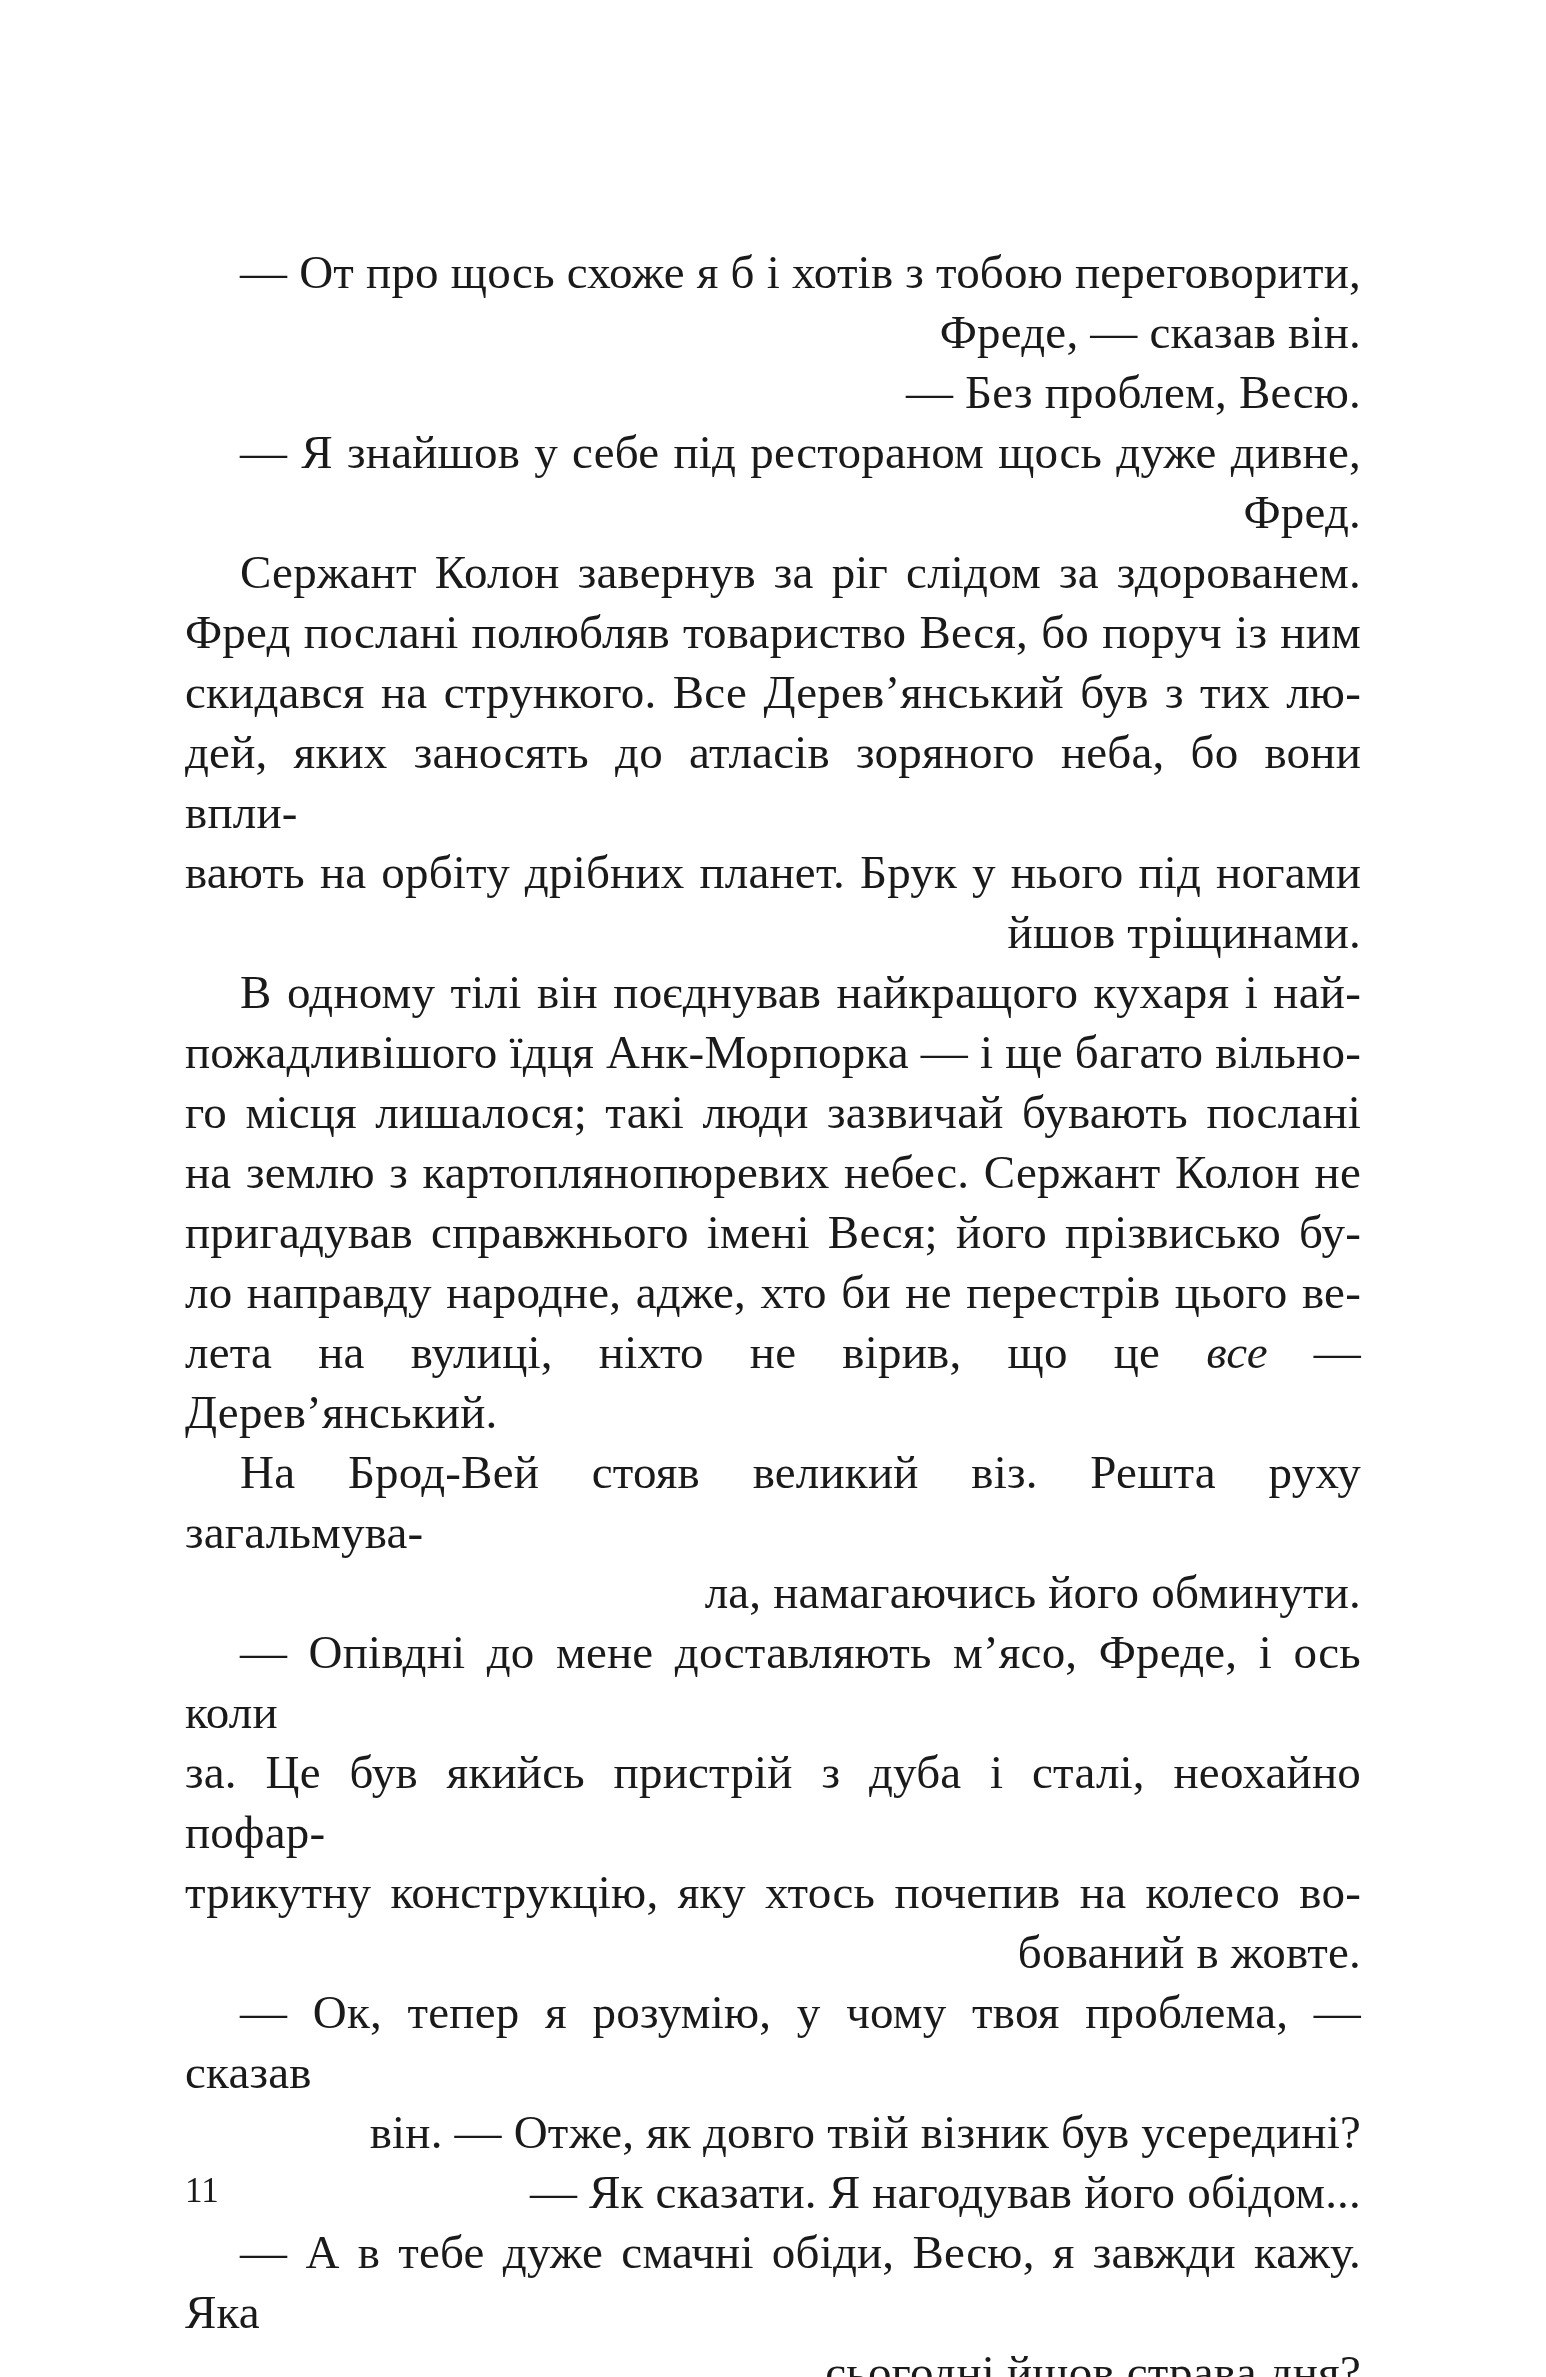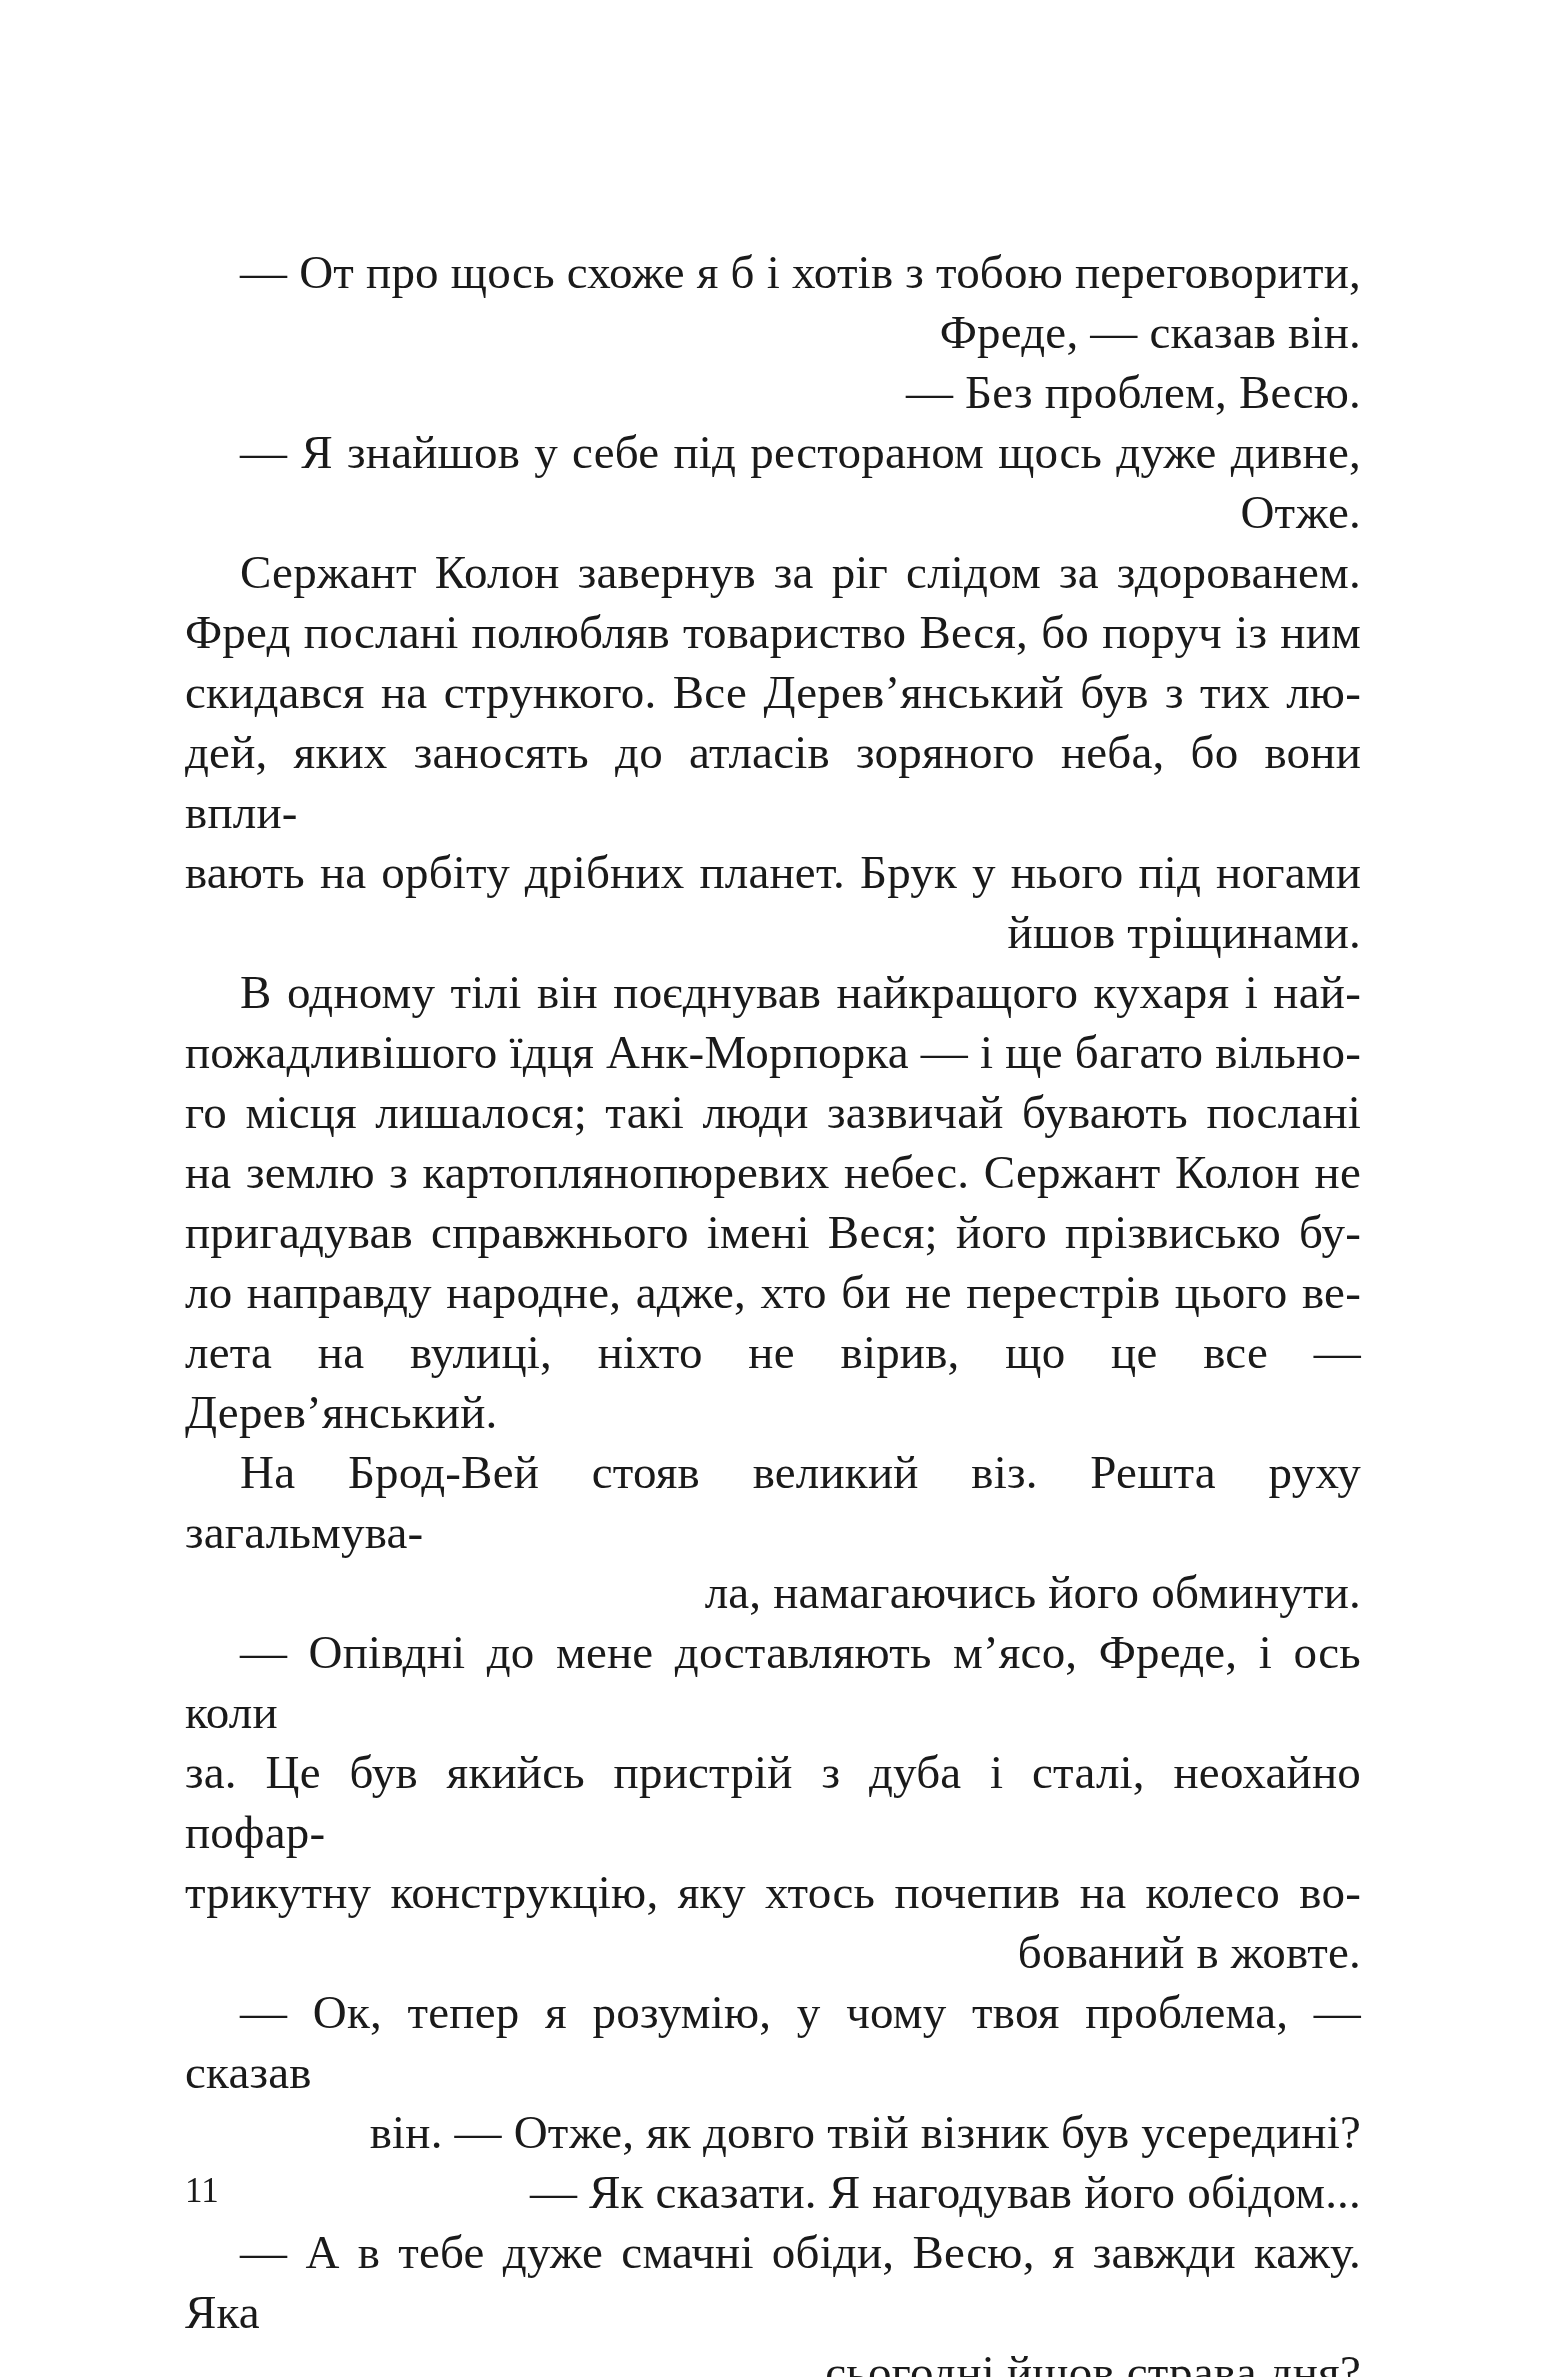--- a/index.html
+++ b/index.html
@@ -34,41 +34,42 @@
     white-space: normal;
   }
   .line.justify {
     text-align: justify;
     text-align-last: justify;
   }
   .line.indent {
     text-indent: 55px;
   }
   .it {
+    font-style: italic;
   }
   .page-number {
     position: absolute;
     left: 185px;
     top: 2170px;
     width: 1176px;
     font-size: 35px;
     line-height: 42px;
     color: #1a1a1a;
   }
 </style>
 </head>
 <body style="background: rgb(255, 255, 255); color: rgb(26, 26, 26);">
 
 <div class="page">
   <div class="text-block">
       <div class="line indent justify"><span>— От про щось схоже я б і хотів з тобою переговорити,</span></div>
       <div class="line"><span>Фреде, — сказав він.</span></div>
       <div class="line indent"><span>— Без проблем, Весю.</span></div>
       <div class="line indent justify"><span>— Я знайшов у себе під рестораном щось дуже дивне,</span></div>
-      <div class="line"><span>Отже.</span></div>
+      <div class="line"><span>Фред.</span></div>
       <div class="line indent justify"><span>Сержант Колон завернув за ріг слідом за здорованем.</span></div>
       <div class="line justify"><span>Фред послані полюбляв товариство Веся, бо поруч із ним</span></div>
       <div class="line justify"><span>скидався на стрункого. Все Дерев’янський був з тих лю-</span></div>
       <div class="line justify"><span>дей, яких заносять до атласів зоряного неба, бо вони впли-</span></div>
       <div class="line justify"><span>вають на орбіту дрібних планет. Брук у нього під ногами</span></div>
       <div class="line"><span>йшов тріщинами.</span></div>
       <div class="line indent justify"><span>В одному тілі він поєднував найкращого кухаря і най-</span></div>
       <div class="line justify"><span>пожадливішого їдця Анк-Морпорка — і ще багато вільно-</span></div>
       <div class="line justify"><span>го місця лишалося; такі люди зазвичай бувають послані</span></div>
       <div class="line justify"><span>на землю з картоплянопюревих небес. Сержант Колон не</span></div>

